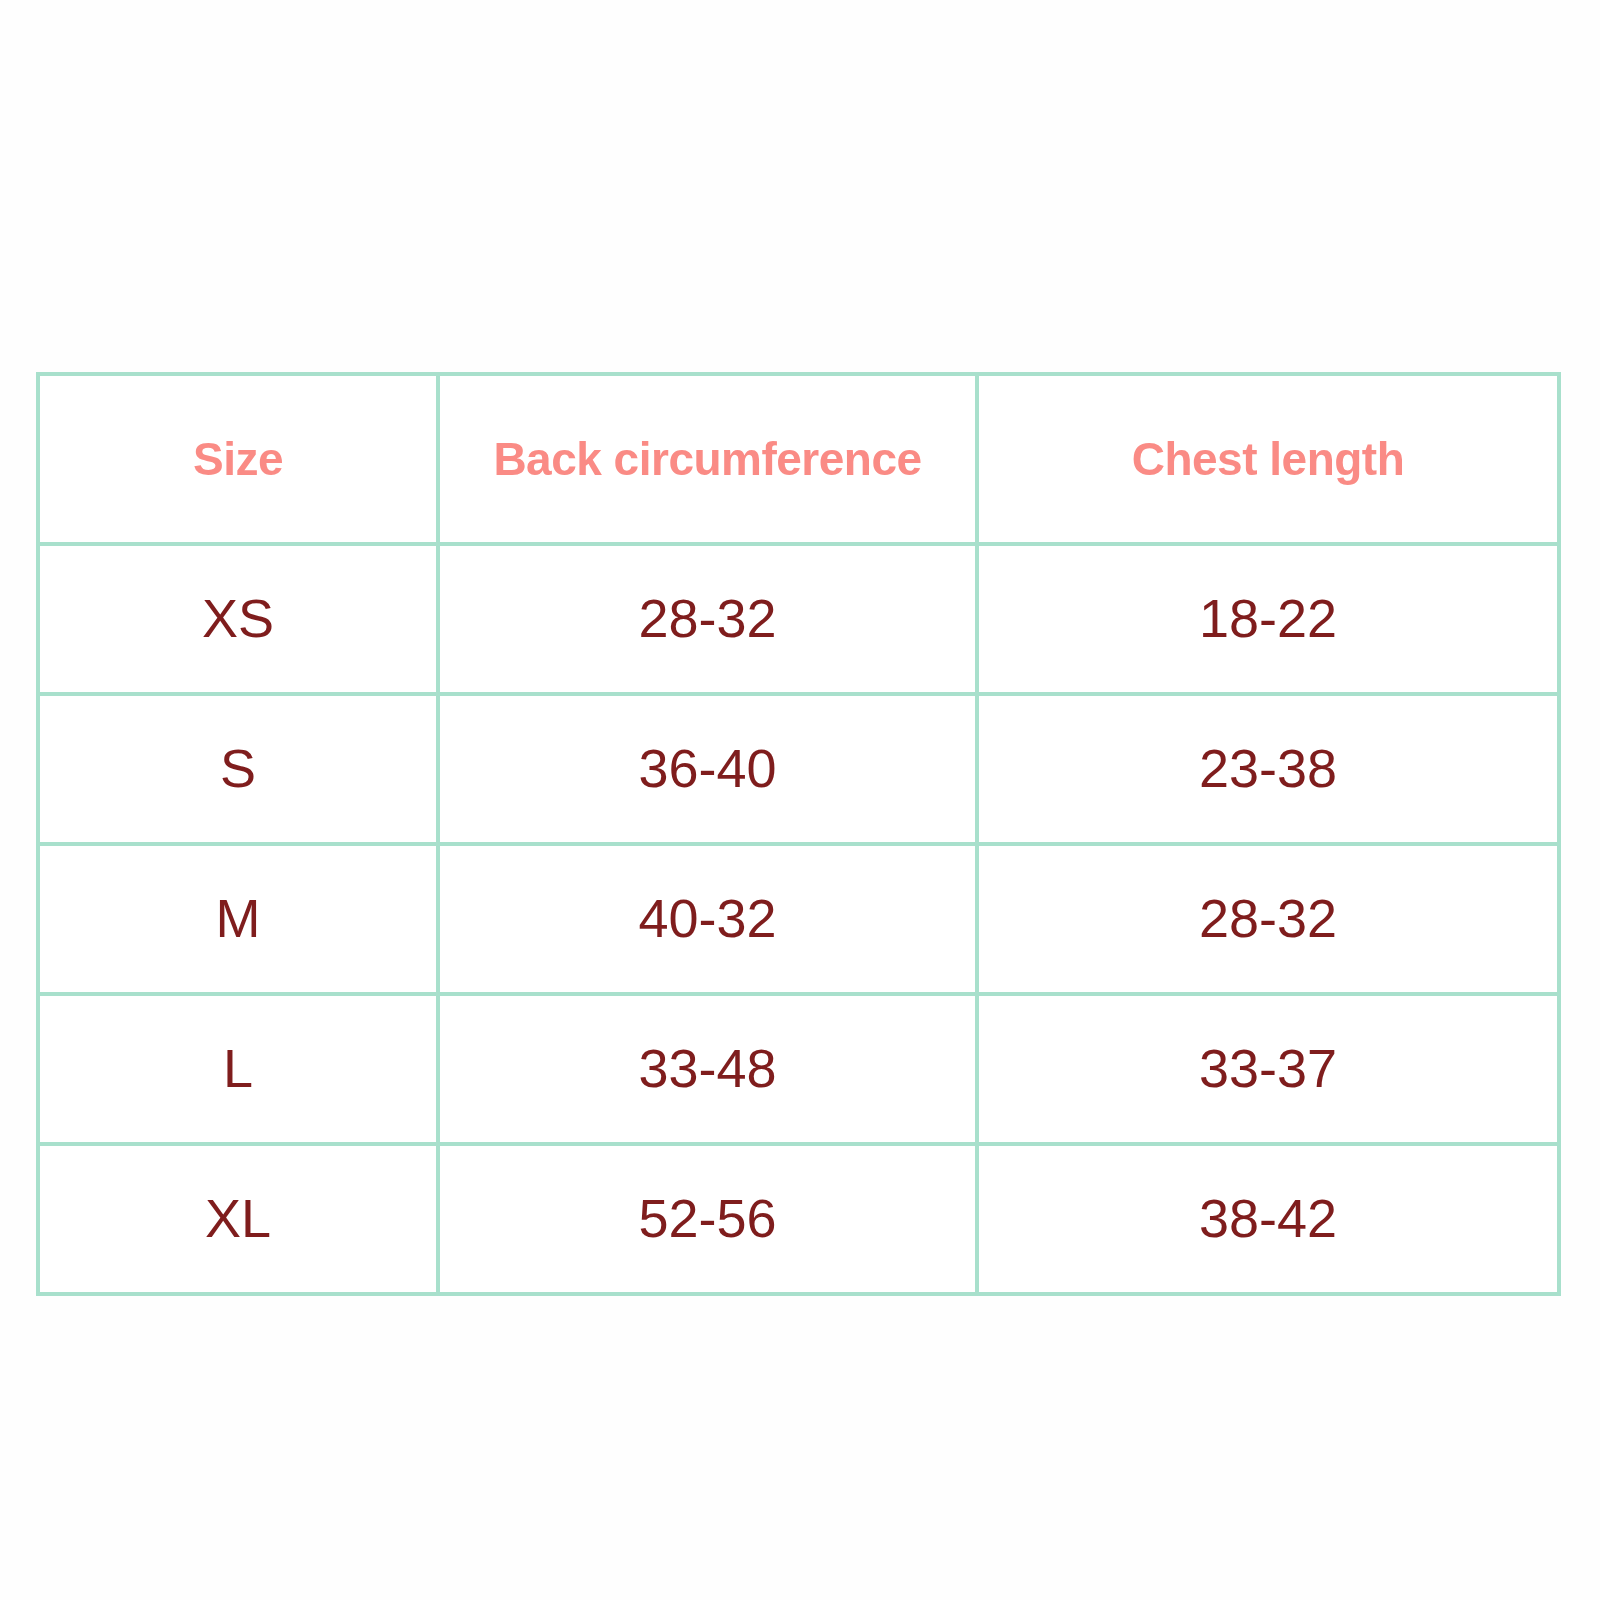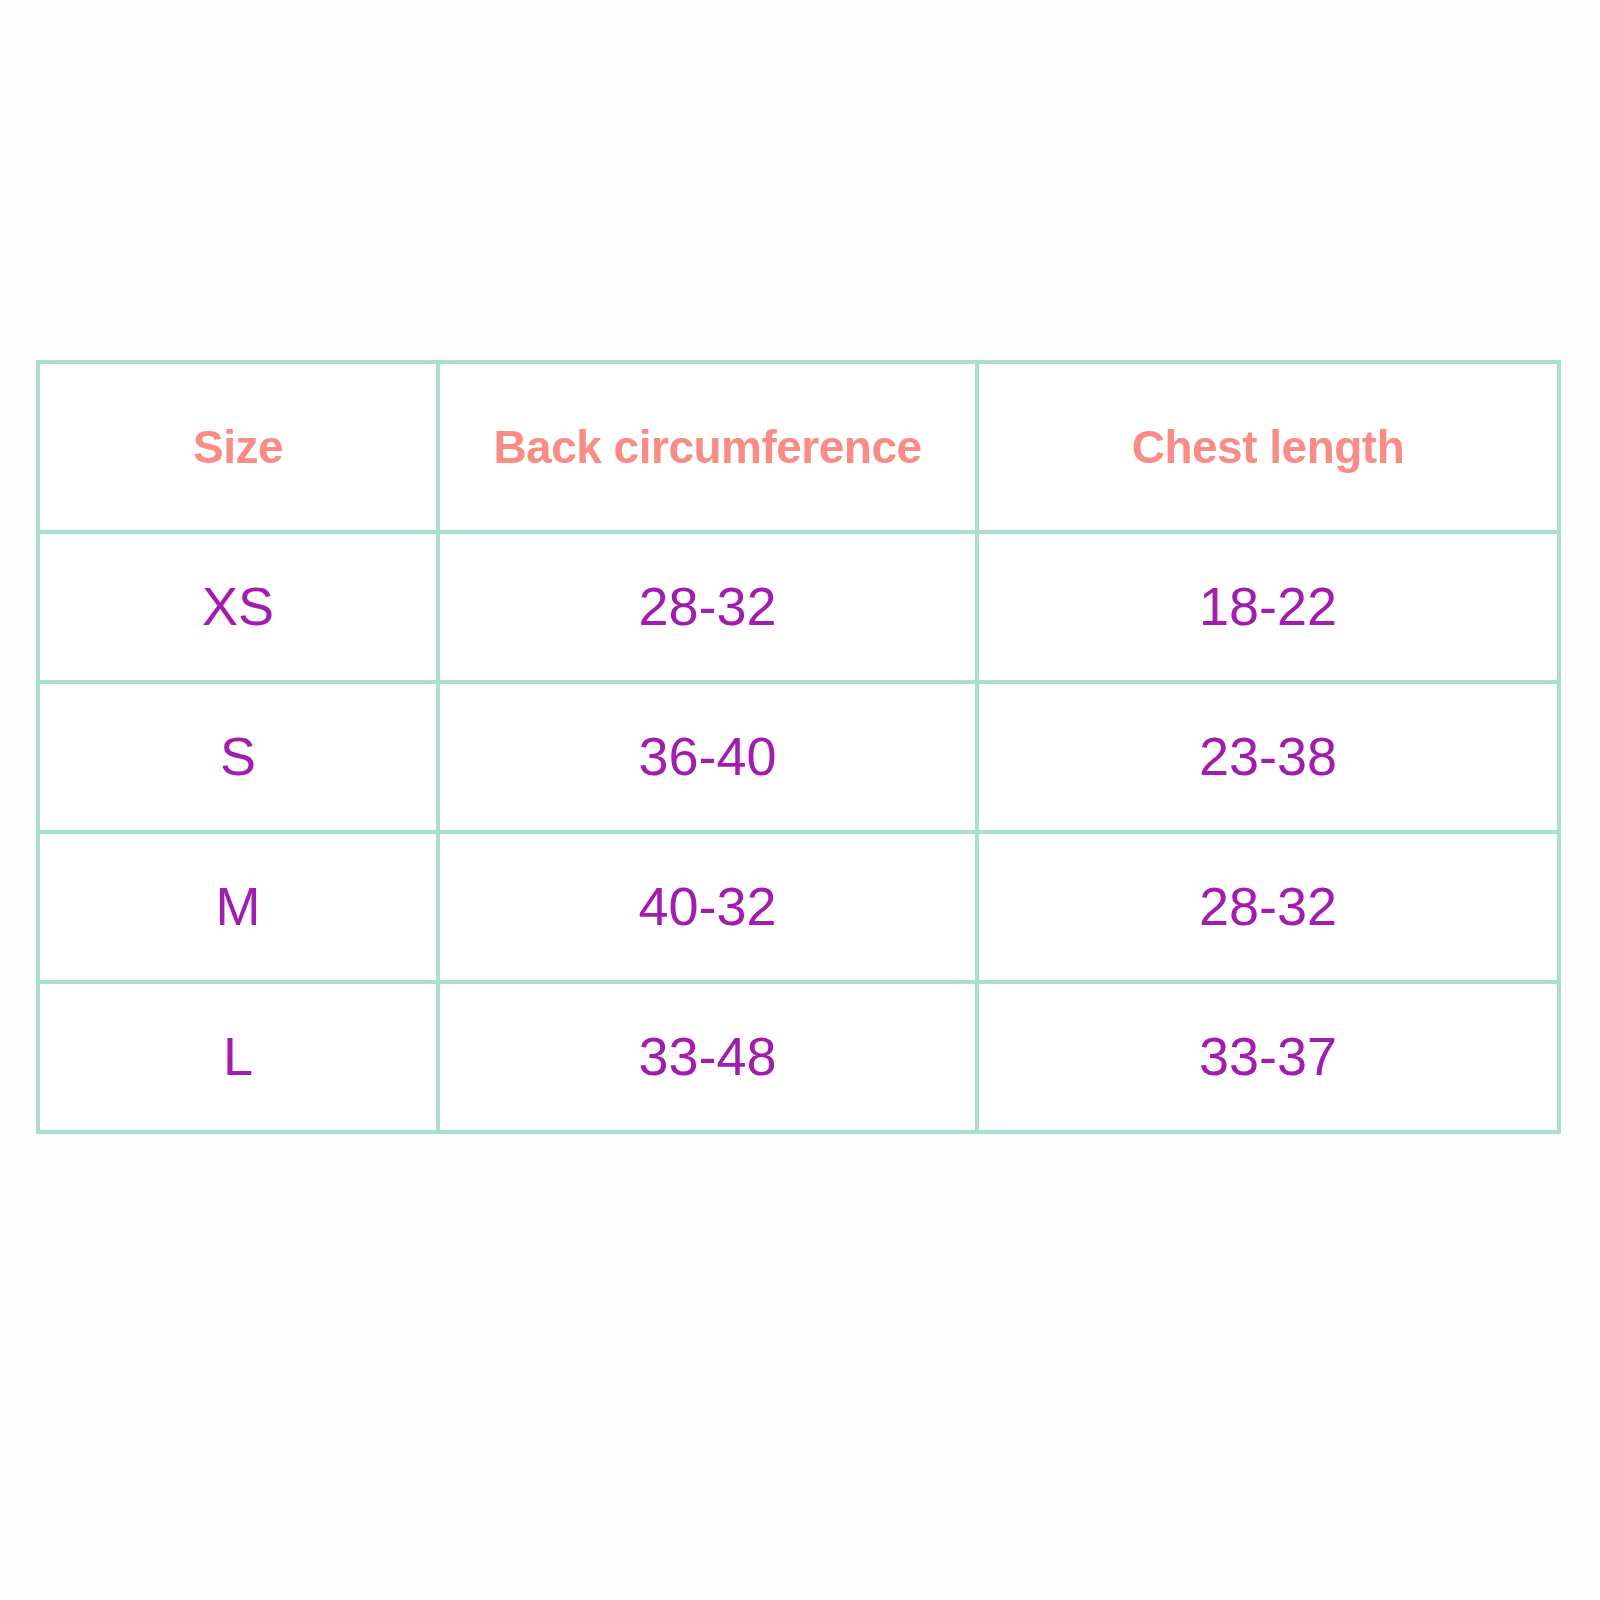--- a/index.html
+++ b/index.html
@@ -18,21 +18,21 @@
     position: relative;
     width: 1600px;
     height: 1600px;
     background: #fefefe;
   }
 
   
   .size-chart-wrap {
     position: absolute;
     left: 36px;
-    top: 360px;
+    top: 372px;
     width: 1521px;
   }
 
   table.size-chart {
     width: 1521px;
     border-collapse: collapse;
     table-layout: fixed;
     background: #ffffff;
   }
 
@@ -60,21 +60,21 @@
     color: #FA8B85;
     font-size: 46px;
     font-weight: bold;
     letter-spacing: -0.5px;
     line-height: 1.1;
   }
 
   
   table.size-chart tbody tr { height: 150px; }
   table.size-chart tbody td {
-    color: #a21caf;
+    color: #7f1d1d;
     font-size: 54px;
     font-weight: 400;
     line-height: 1.1;
   }
 </style>
 </head>
 <body>
 
 <div id="page-root">
 
@@ -106,18 +106,23 @@
         <tr>
           <td>M</td>
           <td>40-32</td>
           <td>28-32</td>
         </tr>
         <tr>
           <td>L</td>
           <td>33-48</td>
           <td>33-37</td>
         </tr>
+        <tr>
+          <td>XL</td>
+          <td>52-56</td>
+          <td>38-42</td>
+        </tr>
       </tbody>
     </table>
 
   </div>
 
 </div>
 
 </body></html>

